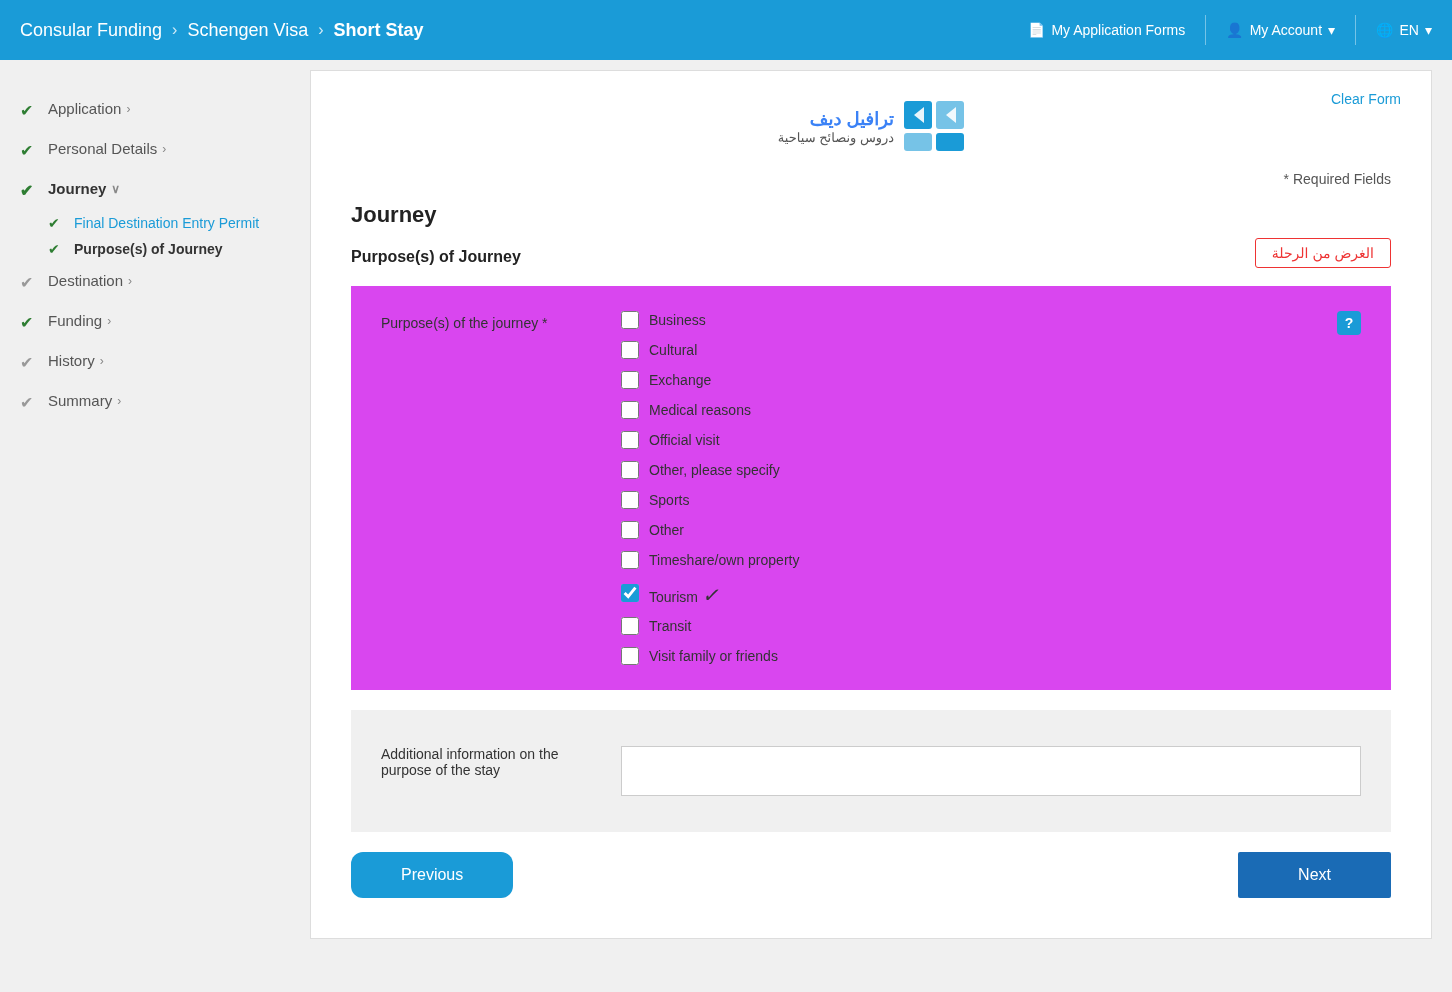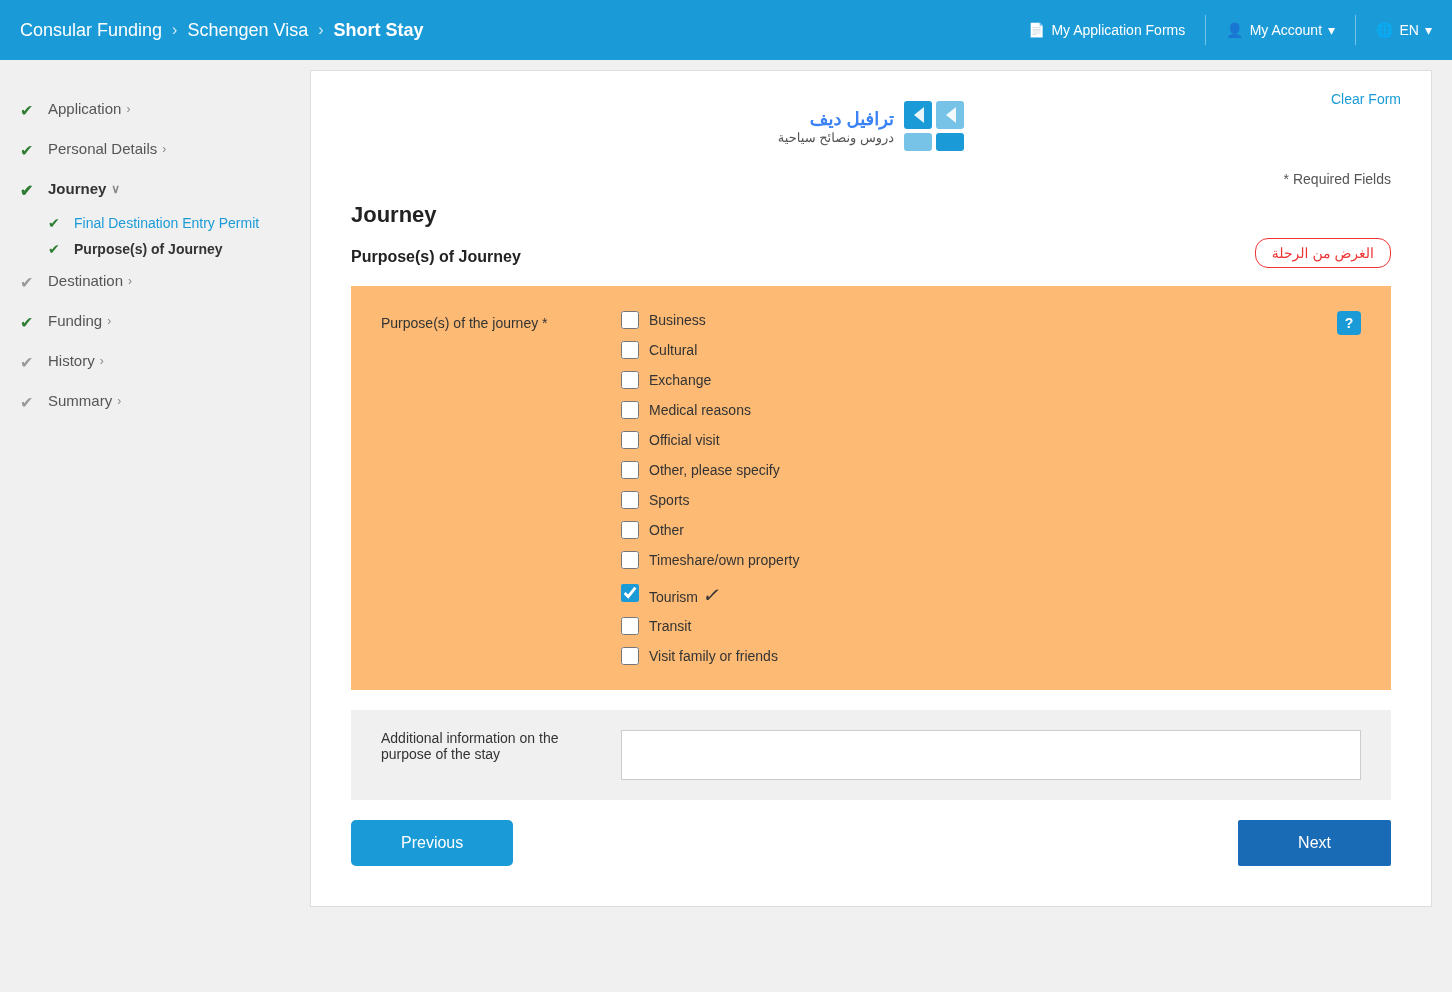--- a/index.html
+++ b/index.html
@@ -193,35 +193,35 @@
       color: #222;
       margin-bottom: 20px;
     }
 
     
     .arabic-tooltip {
       display: inline-block;
       border: 1px solid #e33;
       color: #e33;
       padding: 6px 16px;
-      border-radius: 13px;
+      border-radius: 3px;
       font-size: 14px;
       direction: rtl;
       float: right;
       margin-top: -10px;
       margin-bottom: 0;
       cursor: pointer;
       background: white;
     }
 
     .clearfix::after { content: ''; display: table; clear: both; }
 
     
     .form-section {
-      background: #fdba74;
+      background: #d946ef;
       padding: 25px 30px;
       margin-bottom: 20px;
     }
 
     .form-row {
       display: flex;
       align-items: flex-start;
       gap: 20px;
     }
 
@@ -271,21 +271,21 @@
       font-weight: bold;
       font-size: 14px;
       cursor: pointer;
     }
 
     
     .additional-row {
       display: flex;
       align-items: flex-start;
       gap: 20px;
-      padding: 20px 30px;
+      padding: 36px 30px;
       background: #f0f0f0;
     }
     .additional-label {
       width: 220px;
       min-width: 220px;
       font-size: 14px;
       color: #333;
     }
     .additional-input {
       flex: 1;
@@ -302,21 +302,21 @@
       justify-content: space-between;
       padding: 20px 0 10px 0;
     }
     .btn-previous {
       background: #1a9bd7;
       color: white;
       border: none;
       padding: 14px 50px;
       font-size: 16px;
       cursor: pointer;
-      border-radius: 5px;
+      border-radius: 12px;
     }
     .btn-next {
       background: #1a6bb5;
       color: white;
       border: none;
       padding: 14px 60px;
       font-size: 16px;
       cursor: pointer;
       border-radius: 2px;
     }

